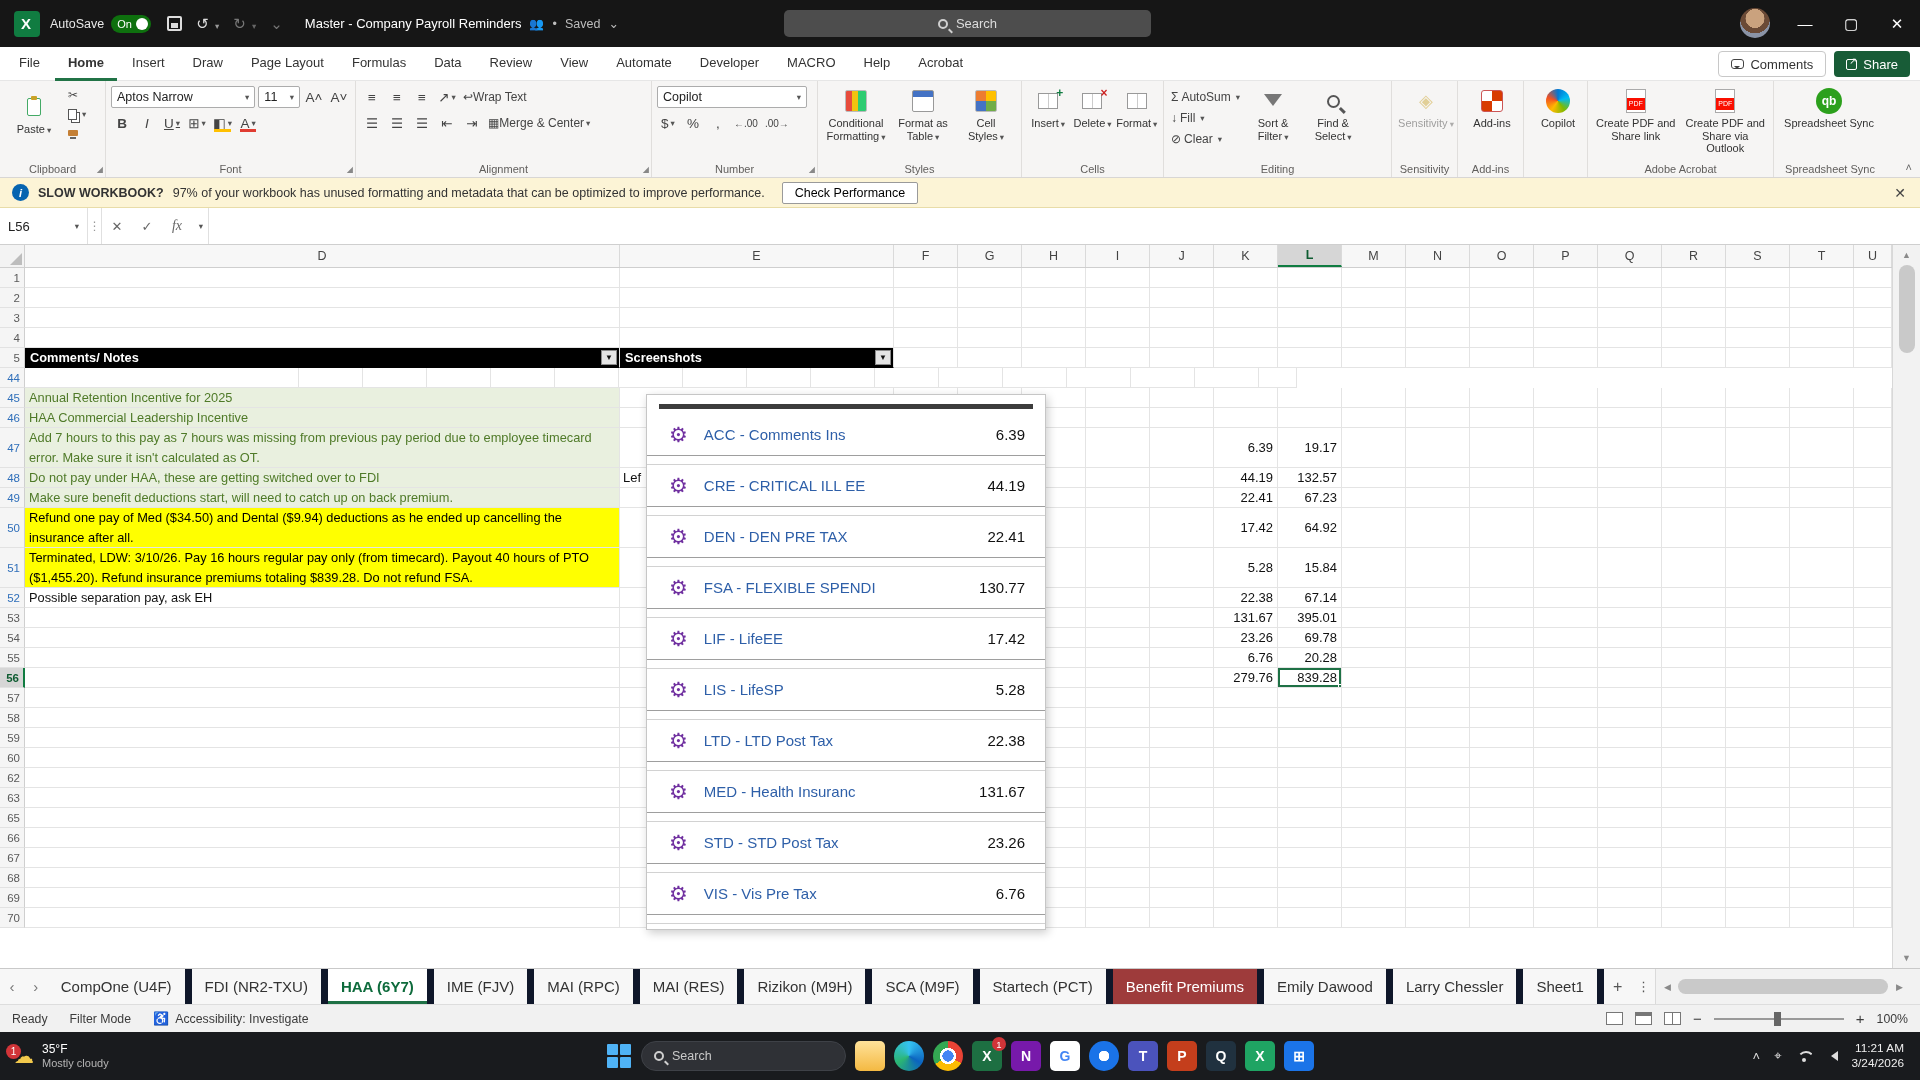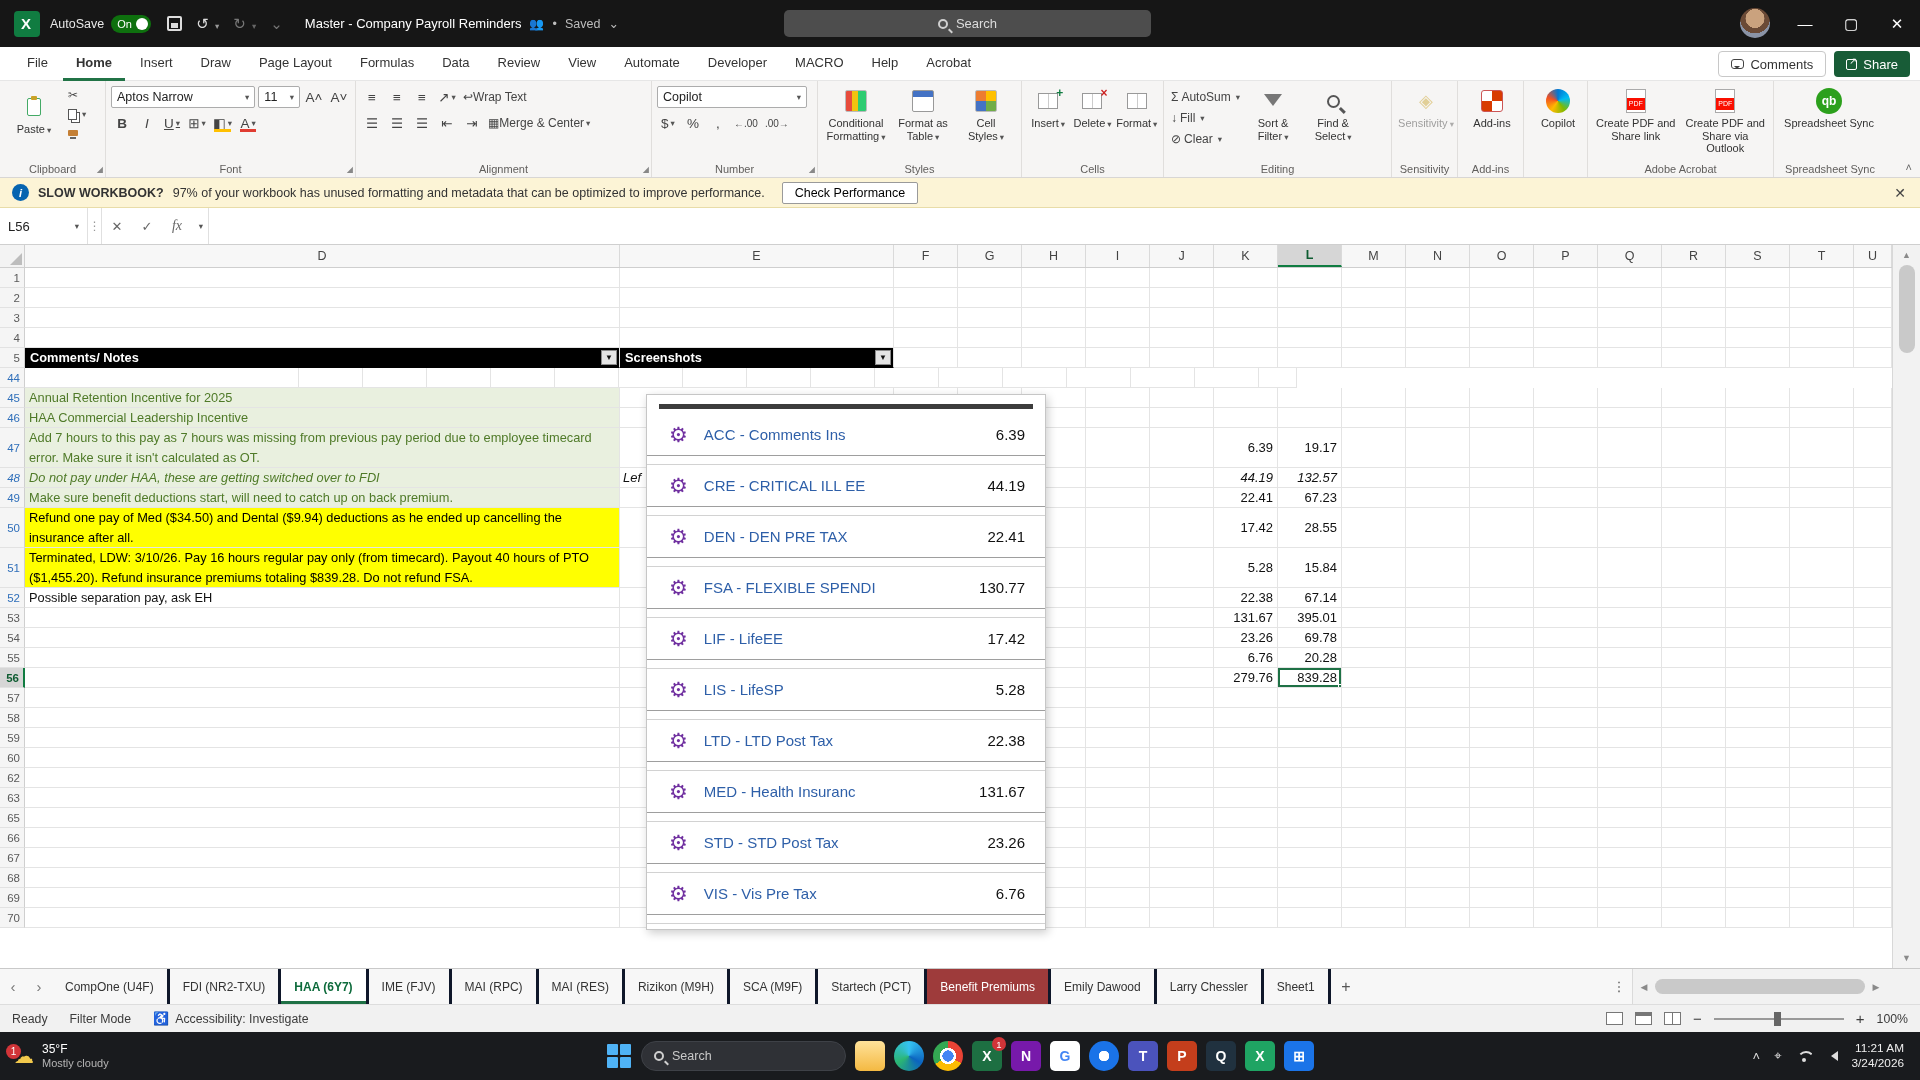--- a/index.html
+++ b/index.html
@@ -22,21 +22,21 @@
   .doc-title .sub { color:#bdbdbd; font-size:12.5px; }
   .ppl-icon { font-size:12px; color:#cfcfcf; }
   #tb-search { position:absolute; left:784px; top:10px; width:367px; height:27px; background:#4d4d4d; border-radius:5px; display:flex; align-items:center; justify-content:center; gap:8px; color:#dcdcdc; font-size:13px; }
   .mag { width:10px; height:10px; border:2px solid #cfcfcf; border-radius:50%; position:relative; }
   .mag::after { content:""; position:absolute; width:5px; height:2px; background:#cfcfcf; transform:rotate(45deg); left:8px; top:9px; }
   .avatar { position:absolute; left:1740px; top:8px; width:30px; height:30px; border-radius:50%; background:radial-gradient(circle at 50% 35%, #caa27e 0 38%, #6b4a36 39% 60%, #8a93a6 61%); }
   .winctl { position:absolute; right:0; top:0; height:47px; display:flex; }
   .winbtn { width:46px; height:47px; display:flex; align-items:center; justify-content:center; color:#fff; font-size:15px; }
 
   
-  #tabrow { position:absolute; top:47px; left:0; width:1920px; height:34px; background:#ffffff; display:flex; align-items:center; padding-left:14px; gap:2px; border-bottom:1px solid #E6E6E6; }
+  #tabrow { position:absolute; top:47px; left:0; width:1920px; height:34px; background:#ffffff; display:flex; align-items:center; padding-left:6px; gap:2px; border-bottom:1px solid #E6E6E6; }
   .rtab { padding:0 13px; height:34px; line-height:32px; font-size:13px; color:#333; white-space:nowrap; }
   .rtab.active { border-bottom:3px solid #217346; font-weight:bold; }
   #tabrow-right { position:absolute; right:10px; top:51px; display:flex; gap:8px; align-items:center; }
   .pill { height:26px; display:flex; align-items:center; gap:6px; border-radius:4px; padding:0 12px; font-size:13px; }
   .pill.comments { border:1px solid #c8c8c8; background:#fff; color:#333; }
   .bubble { width:13px; height:10px; border:1.5px solid #444; border-radius:3px; position:relative; }
   .bubble::after { content:""; position:absolute; left:2px; bottom:-4px; border:3px solid transparent; border-top-color:#444; }
   .pill.share { background:#185C37; color:#fff; }
   .share-ic { width:11px; height:11px; border:1.5px solid #fff; border-radius:2px; position:relative; }
   .share-ic::after { content:"↗"; position:absolute; font-size:9px; left:2px; top:-4px; color:#fff; }
@@ -131,21 +131,21 @@
 
   
   #vscroll { position:absolute; left:1892px; top:245px; width:28px; height:723px; background:#F2F2F2; border-left:1px solid #D8D8D8; display:flex; flex-direction:column; align-items:center; }
   .varrow { height:20px; display:flex; align-items:center; justify-content:center; color:#8A8A8A; font-size:9px; width:100%; }
   #vthumb { width:16px; height:88px; background:#C9C9C9; border-radius:8px; }
   .vtrack { flex:1; }
 
   
   #tabsbar { position:absolute; top:968px; left:0; width:1920px; height:36px; background:#F7F7F7; border-top:1px solid #C9C9C9; display:flex; align-items:stretch; }
   .stnav { width:26px; display:flex; align-items:center; justify-content:center; color:#777; font-size:15px; }
-  .stab { padding:0 13px; display:flex; align-items:center; font-size:12px; color:#333; border-right:3px solid #0f172a; white-space:nowrap; }
+  .stab { padding:0 13px; display:flex; align-items:center; font-size:15px; color:#333; border-right:7px solid #0f172a; white-space:nowrap; }
   .stab.stactive { background:#fff; color:#0E6B3C; font-weight:bold; box-shadow:inset 0 -3px 0 #1E7145; }
   .stadd { width:30px; display:flex; align-items:center; justify-content:center; font-size:16px; color:#555; }
   #tabsbar .spacer { flex:1; }
   .stmore { width:26px; display:flex; align-items:center; justify-content:center; color:#555; }
   #hscroll { width:288px; display:flex; align-items:center; background:#F2F2F2; border-left:1px solid #DADADA; }
   #hscroll .harrow { width:22px; text-align:center; color:#8A8A8A; font-size:9px; }
   #hthumb { height:15px; border-radius:8px; background:#C9C9C9; width:210px; }
 
   
   #statusbar { position:absolute; top:1004px; left:0; width:1920px; height:28px; background:#F1F1F1; border-top:1px solid #DDDDDD; display:flex; align-items:center; padding:0 12px; gap:22px; font-size:12.3px; color:#3B3B3B; }
@@ -708,21 +708,21 @@
         <div class="cell" style="width: 64px;"></div>
         <div class="cell" style="width: 64px;"></div>
         <div class="cell" style="width: 64px;"></div>
         <div class="cell" style="width: 64px;"></div>
         <div class="cell" style="width: 64px;"></div>
         <div class="cell" style="width: 64px;"></div>
         <div class="cell" style="width: 64px;"></div>
         <div class="cell" style="width: 64px;"></div>
         <div class="cell" style="width: 38px;"></div>
       </div>
-      <div class="grow" style="height: 20px; font-style: italic;">
+      <div class="grow" style="height: 20px;">
         <div class="gut gblue">48</div>
         <div class="cell note green" style="width: 595px;">
           <div class="notetext">Do not pay under HAA, these are getting switched over to FDI</div>
         </div>
         <div class="cell etext" style="width: 274px;">Lef</div>
         <div class="cell" style="width: 64px;"></div>
         <div class="cell" style="width: 64px;"></div>
         <div class="cell" style="width: 64px;"></div>
         <div class="cell" style="width: 64px;"></div>
         <div class="cell" style="width: 64px;"></div>
@@ -766,21 +766,21 @@
         <div class="cell note yellow" style="width: 595px;">
           <div class="notetext">Refund one pay of Med ($34.50) and Dental ($9.94) deductions as he ended up cancelling the insurance after all.</div>
         </div>
         <div class="cell" style="width: 274px;"></div>
         <div class="cell" style="width: 64px;"></div>
         <div class="cell" style="width: 64px;"></div>
         <div class="cell" style="width: 64px;"></div>
         <div class="cell" style="width: 64px;"></div>
         <div class="cell" style="width: 64px;"></div>
         <div class="cell num" style="width: 64px;">17.42</div>
-        <div class="cell num" style="width: 64px;">28.55</div>
+        <div class="cell num" style="width: 64px;">64.92</div>
         <div class="cell" style="width: 64px;"></div>
         <div class="cell" style="width: 64px;"></div>
         <div class="cell" style="width: 64px;"></div>
         <div class="cell" style="width: 64px;"></div>
         <div class="cell" style="width: 64px;"></div>
         <div class="cell" style="width: 64px;"></div>
         <div class="cell" style="width: 64px;"></div>
         <div class="cell" style="width: 64px;"></div>
         <div class="cell" style="width: 38px;"></div>
       </div>

